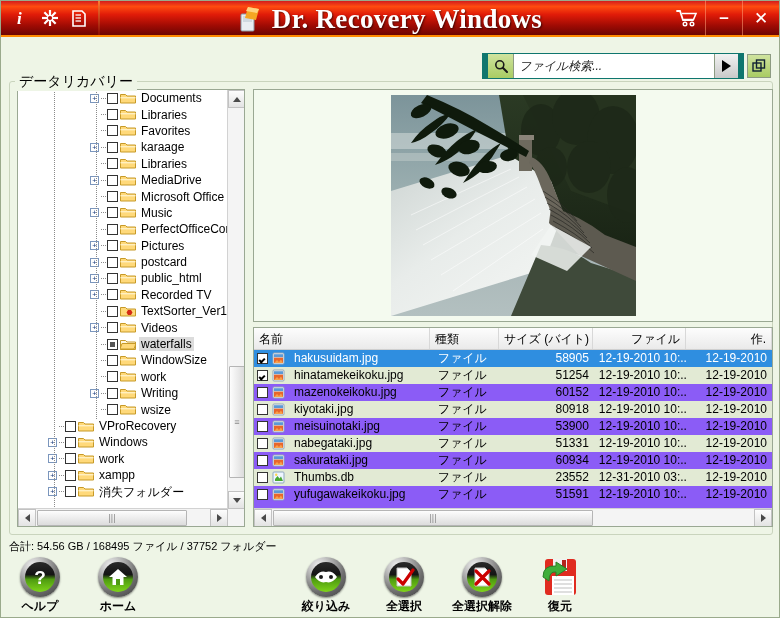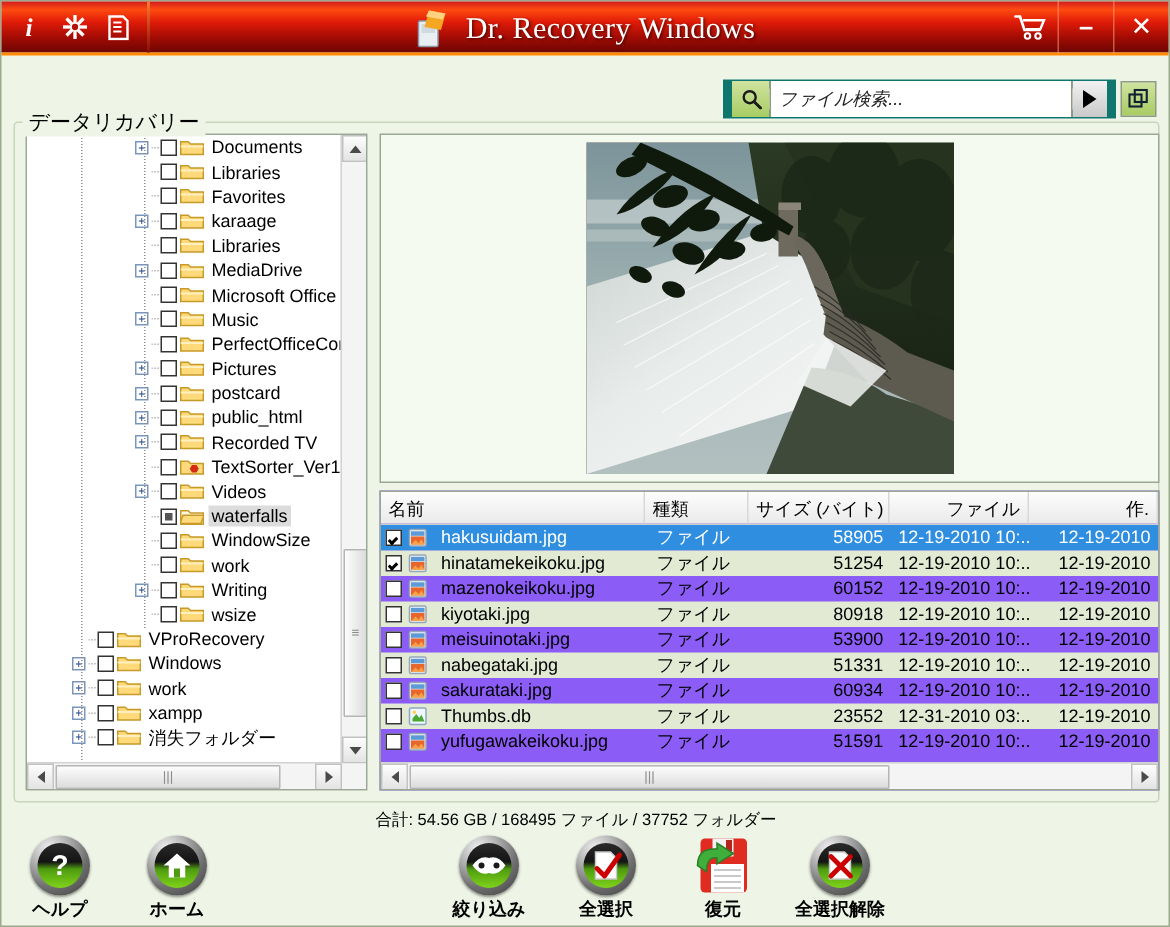--- a/index.html
+++ b/index.html
@@ -26,21 +26,21 @@
     color:#fff;font-weight:bold;cursor:pointer;
   }
   .tb-sep{position:absolute;left:97px;top:0;bottom:0;width:2px;
     background:linear-gradient(180deg,#ff7a30,#8b0a03);}
   .tb-title{
     position:absolute;left:0;right:0;top:0;height:36px;
     display:flex;align-items:center;justify-content:center;gap:8px;pointer-events:none;
   }
   .tb-title .t{
     font-family:"Liberation Serif","DejaVu Serif",serif;
-    font-size:20px;font-weight:normal;color:#fff;letter-spacing:.3px;
+    font-size:27px;font-weight:bold;color:#fff;letter-spacing:.3px;
     text-shadow:1px 1px 2px rgba(0,0,0,.6);
   }
   .tb-logo{width:26px;height:28px;position:relative;}
   .tb-right{margin-left:auto;display:flex;align-items:stretch;height:36px;}
   .tb-btn{
     width:36px;display:flex;align-items:center;justify-content:center;
     color:#fff;font-size:17px;font-weight:bold;cursor:pointer;
     border-left:1px solid rgba(255,160,120,.55);
   }
   .tb-btn.cart{border-left:none;}
@@ -137,21 +137,21 @@
   .frow .c{box-sizing:border-box;padding:0 5px;font-size:12px;white-space:nowrap;overflow:hidden;line-height:17px;}
   .frow .c.num{text-align:right;}
   .fcb{width:11px;height:11px;box-sizing:border-box;border:1px solid #333;background:#fff;
     margin:0 4px 0 3px;flex:0 0 auto;position:relative;cursor:pointer;}
   .fcb.on::after{content:"";position:absolute;left:1px;top:4px;width:4px;height:2px;
     border-left:2px solid #000;border-bottom:2px solid #000;transform:rotate(-45deg);}
   .ficon{width:13px;height:13px;margin-right:4px;flex:0 0 auto;position:relative;}
 
   
   .status{position:absolute;left:8px;right:20px;top:536px;height:18px;display:flex;
-    align-items:center;justify-content:center;font-size:11px;}
+    align-items:center;justify-content:flex-start;font-size:11px;}
 
   
   .toolbar{position:absolute;left:0;right:0;top:556px;height:61px;display:flex;align-items:flex-start;}
   .tbtn{width:78px;display:flex;flex-direction:column;align-items:center;cursor:pointer;}
   .tbtn .cap{font-size:12px;font-weight:bold;margin-top:1px;white-space:nowrap;}
   .orb{width:40px;height:40px;border-radius:50%;position:relative;
     background:radial-gradient(circle at 32% 22%,#f2f2f2 0%,#b9b9b9 28%,#6e6e6e 62%,#3a3a3a 100%);
     box-shadow:0 1px 2px rgba(0,0,0,.45);display:flex;align-items:center;justify-content:center;}
   .orb .inner{width:30px;height:30px;border-radius:50%;position:relative;overflow:hidden;
     background:linear-gradient(180deg,#2a2a2a 0%,#141414 42%,#4e9b10 58%,#7fd41a 100%);
@@ -800,42 +800,42 @@
           <div class="inner">
         <svg width="22" height="20" viewBox="0 0 22 20">
               <path d="M4 1 H14 L18 5 V19 H4 Z" fill="#fff" stroke="#c8c8c8"></path>
               <path d="M5 12 L10 17 L20 3" fill="none" stroke="#c00" stroke-width="3.2" stroke-linecap="round" stroke-linejoin="round"></path>
             </svg>
       </div>
         </div>
       <div class="cap">全選択</div>
     </div>
     <div class="tbtn">
+      <div class="orb">
+          <div class="inner">
+        <svg width="22" height="20" viewBox="0 0 22 20">
+              <path d="M4 1 H14 L18 5 V19 H4 Z" fill="#fff" stroke="#c8c8c8"></path>
+              <path d="M5 4 L18 17 M18 4 L5 17" fill="none" stroke="#c00" stroke-width="3.2" stroke-linecap="round"></path>
+            </svg>
+      </div>
+        </div>
+      <div class="cap">全選択解除</div>
+    </div>
+    <div class="tbtn">
       <div class="floppy">
         <svg width="40" height="40" viewBox="0 0 40 40">
           <rect x="5" y="2" width="31" height="36" rx="3" fill="#e02b20"></rect>
           <rect x="13" y="2" width="14" height="12" fill="#f2f2f2"></rect>
           <rect x="22" y="3" width="4" height="9" fill="#b5241c"></rect>
           <rect x="12" y="19" width="22" height="19" fill="#fff"></rect>
           <g stroke="#c9c9c9" stroke-width="1.2">
             <line x1="14" y1="23" x2="32" y2="23"></line>
               <line x1="14" y1="27" x2="32" y2="27"></line>
             <line x1="14" y1="31" x2="32" y2="31"></line>
               <line x1="14" y1="35" x2="32" y2="35"></line>
           </g>
           <path d="M3 20 Q3 8 16 9 L16 5 L27 12 L16 19 L16 15 Q9 14 9 24 Z" fill="#3fae3a" stroke="#2b7d28" stroke-width="1"></path>
         </svg>
       </div>
       <div class="cap">復元</div>
     </div>
-    <div class="tbtn">
-      <div class="orb">
-          <div class="inner">
-        <svg width="22" height="20" viewBox="0 0 22 20">
-              <path d="M4 1 H14 L18 5 V19 H4 Z" fill="#fff" stroke="#c8c8c8"></path>
-              <path d="M5 4 L18 17 M18 4 L5 17" fill="none" stroke="#c00" stroke-width="3.2" stroke-linecap="round"></path>
-            </svg>
-      </div>
-        </div>
-      <div class="cap">全選択解除</div>
-    </div>
   </div>
 </div>
 
 </body></html>

